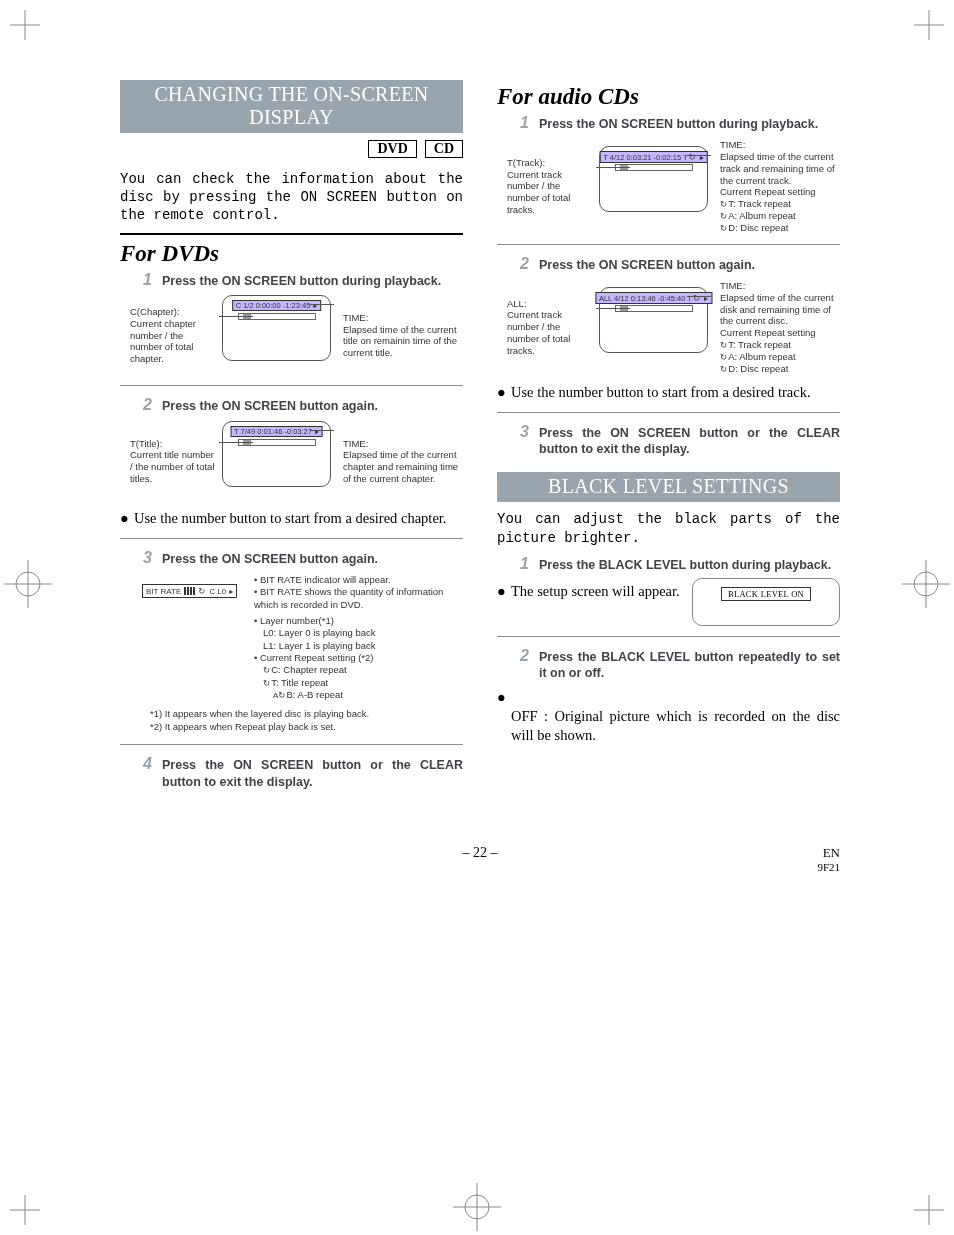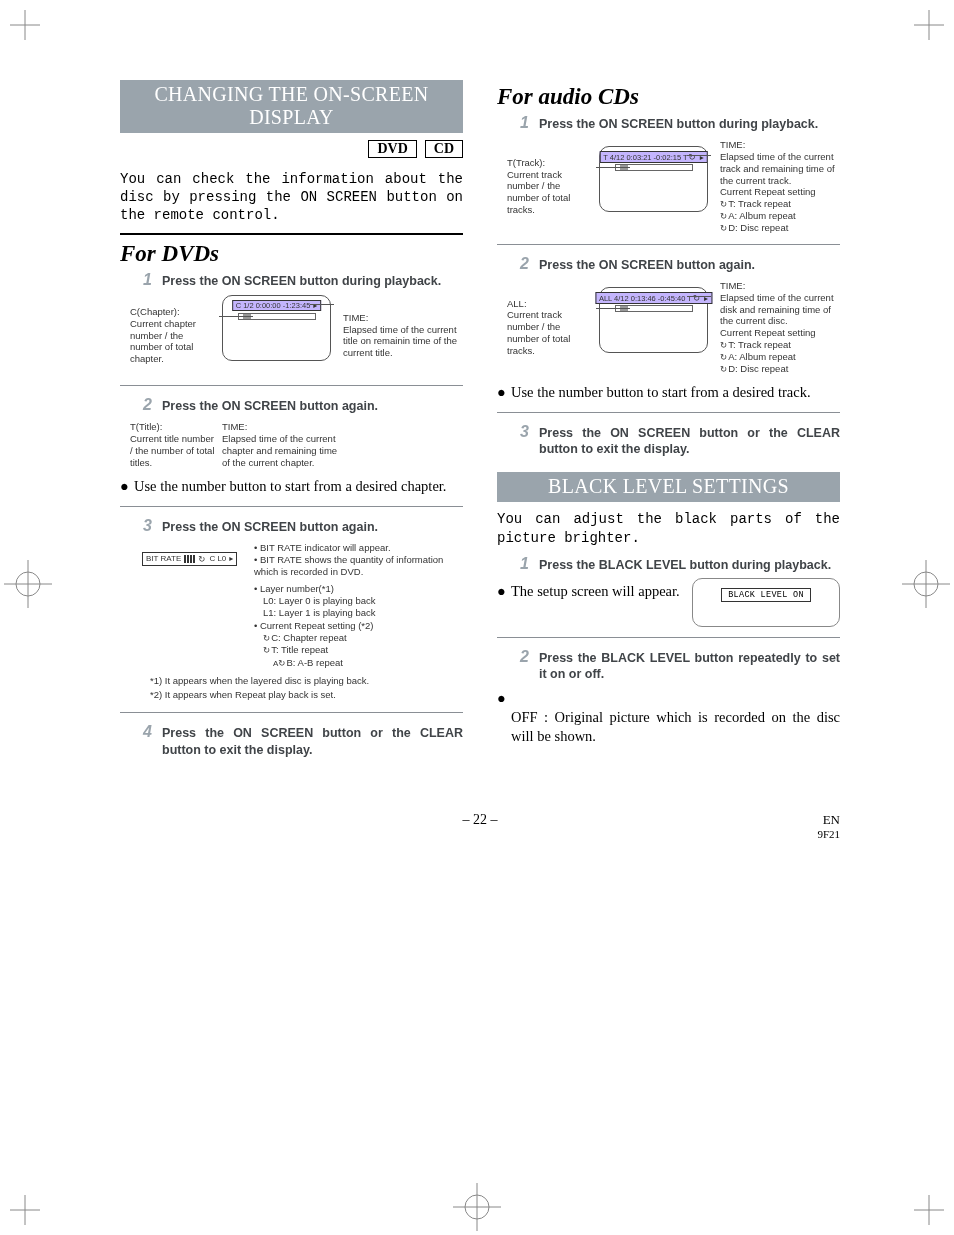--- a/index.html
+++ b/index.html
@@ -189,21 +189,21 @@
   .fig3 .row { display:flex; align-items:flex-start; }
   .fig3 .bb { flex: 0 0 112px; padding-top: 10px;}
   .fig3 .desc { flex:1; font-size: 9.5px; line-height:1.3; }
   .fig3 .desc .ind { margin-left: 9px;}
   .fig3 .foot { font-size: 9.5px; margin: 6px 0 0 8px; line-height:1.35;}
   .bl-box {
     display:inline-block;
     border: 0.8px solid #333;
     font-size: 8.5px;
     padding: 1px 6px;
-    font-family: Liberation Mono, monospace;
+    font-family: Liberation Serif, serif;
     letter-spacing:0.3px;
   }
   .bl-wrap {
     border: 1px solid #888;
     border-radius: 10px;
     padding: 4px 8px 24px 8px;
     width: 130px;
     text-align: center;
     position: relative;
   }
@@ -307,20 +307,31 @@
   <div class="step">
     <div class="step-num">2</div>
     <div class="step-text">Press the ON SCREEN button again.</div>
   </div>
 
   <div class="figure">
     <div class="fig-row">
       <div class="fig-left">
         <div>T(Title):</div>
         <div>Current title number / the number of total titles.</div>
+      </div>
+      <div class="fig-center">
+        <div class="device-rect">
+          <div class="osd-bar">
+                  <span>T   7/49   0:01:46 -0:03:27</span>
+                  <span class="play-icon"></span>
+                </div>
+          <div class="prog-under"></div>
+          <div class="connector-l"></div>
+                <div class="connector-r"></div>
+        </div>
       </div>
       <div class="fig-right">
         <div>TIME:</div>
         <div>Elapsed time of the current chapter and remaining time of the current chapter.</div>
       </div>
     </div>
   </div>
 
   <div class="bullet">
     <div class="bullet-dot">●</div>

